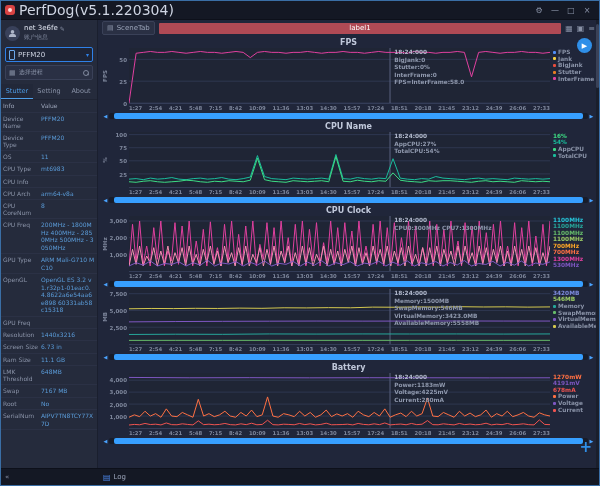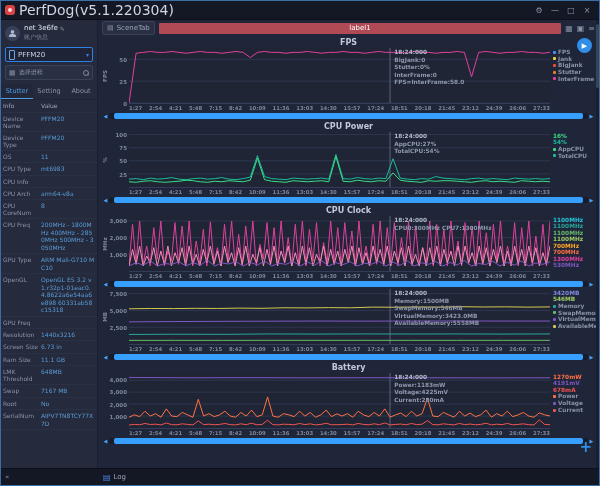--- a/index.html
+++ b/index.html
@@ -297,21 +297,21 @@
             </div>
     <div class="scrollbar">
       <span class="sb-arrow">◀</span>
       <span class="sb-track">
                 <span class="sb-thumb"></span>
               </span>
       <span class="sb-arrow">▶</span>
     </div>
   </div>
           <div class="chart-panel">
-    <div class="chart-title">CPU Power</div>
+    <div class="chart-title">CPU Name</div>
     <div class="chart-body">
       <div class="ycol">
         <span class="yunit">%</span>
       <span class="ytick" style="top: 76.1905%;">25</span>
                 <span class="ytick" style="top: 52.381%;">50</span>
                 <span class="ytick" style="top: 28.5714%;">75</span>
                 <span class="ytick" style="top: 4.7619%;">100</span>
               </div>
       <div class="plot">
                 <svg viewBox="0 0 1000 100" preserveAspectRatio="none">

